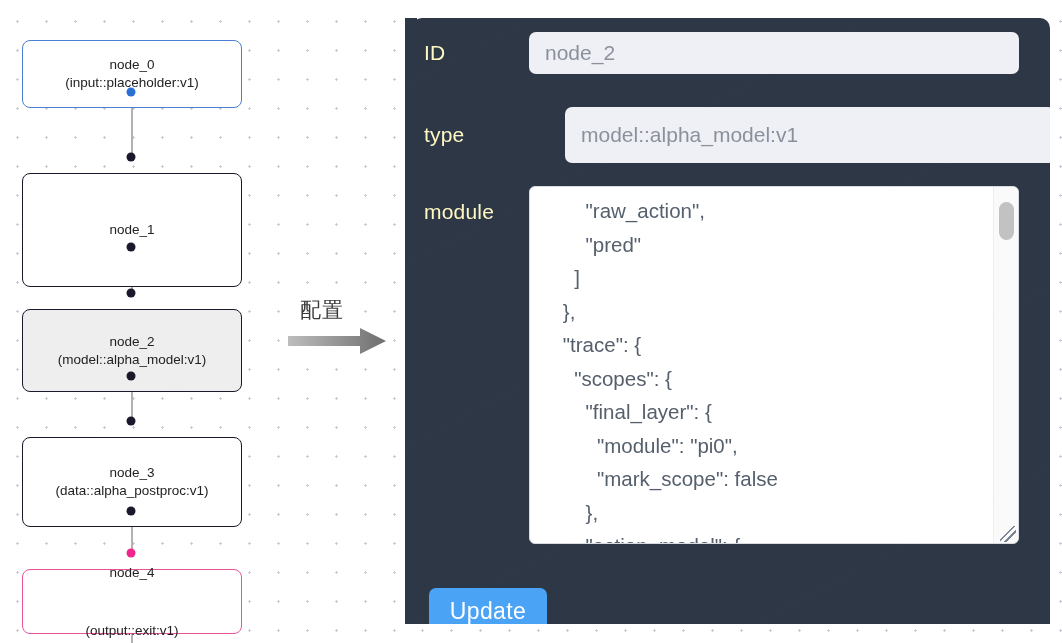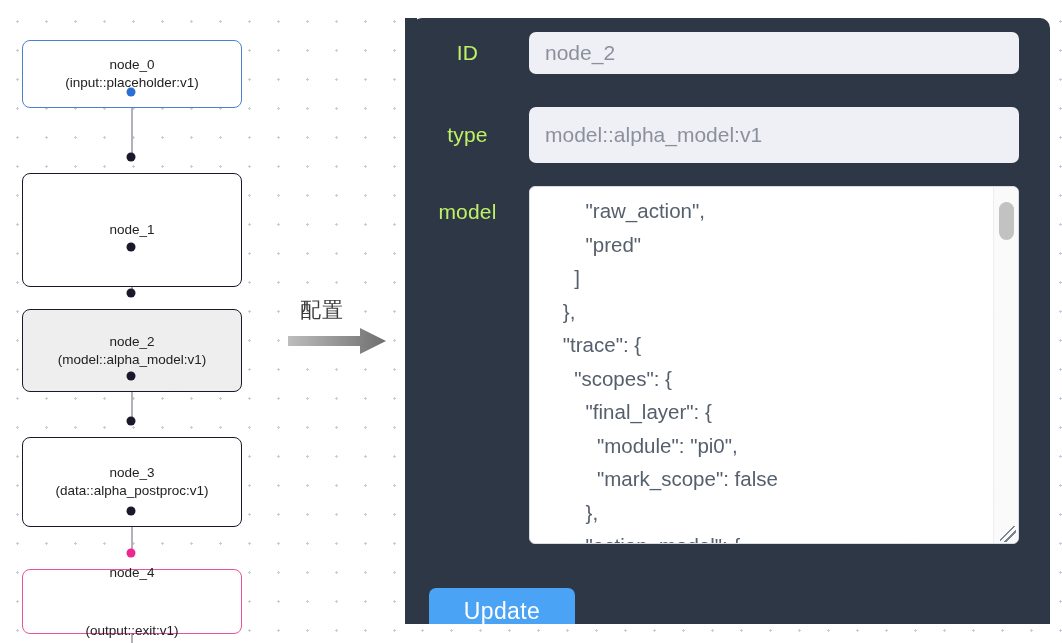--- a/index.html
+++ b/index.html
@@ -152,44 +152,44 @@
     z-index: 7;
   }
 
   .field-row {
     position: absolute;
     display: flex;
     align-items: center;
   }
   .field-label {
     width: 105px;
-    text-align: center;
+    text-align: left;
     padding-right: 18px;
     box-sizing: border-box;
-    color: #bef264;
+    color: #fef9c3;
     font-size: 21px;
     font-weight: 400;
     letter-spacing: .2px;
   }
   .field-input {
     box-sizing: border-box;
     background: #eef0f5;
     border: none;
     border-radius: 7px;
     color: #8b919c;
     font-size: 21px;
     font-family: "Liberation Sans", sans-serif;
     padding: 0 16px;
     outline: none;
   }
 
   #row-id { left: 12px; top: 14px; }
   #row-id .field-input { width: 490px; height: 42px; line-height: 42px; }
 
-  #row-type { left: 12px; top: 89px; }
+  #row-type { left: 12px; top: 89px; gap: 36px; }
   #row-type .field-input { width: 490px; height: 56px; line-height: 42px; }
 
   #row-config { left: 12px; top: 168px; align-items: flex-start; }
   #row-config .field-label { padding-top: 14px; }
 
   .config-box {
     position: relative;
     box-sizing: border-box;
     width: 490px;
     height: 358px;
@@ -244,21 +244,21 @@
     background:
       linear-gradient(135deg, transparent 0 42%, #7b8494 42% 50%, transparent 50% 100%),
       linear-gradient(135deg, transparent 0 62%, #7b8494 62% 70%, transparent 70% 100%);
     z-index: 4;
   }
 
   .update-button {
     position: absolute;
     left: 17px;
     top: 570px;
-    width: 146px;
+    width: 118px;
     height: 46px;
     background: #4aa3f5;
     border: none;
     border-radius: 7px 7px 0 0;
     color: #ffffff;
     font-size: 23px;
     font-family: "Liberation Sans", sans-serif;
     letter-spacing: .4px;
     cursor: pointer;
     text-align: center;
@@ -345,21 +345,21 @@
       <div class="field-label">ID</div>
       <input class="field-input" type="text" value="node_2" style="">
     </div>
 
     <div class="field-row" id="row-type">
       <div class="field-label">type</div>
       <input class="field-input" type="text" value="model::alpha_model:v1" style="">
     </div>
 
     <div class="field-row" id="row-config">
-      <div class="field-label">model</div>
+      <div class="field-label">module</div>
       <div class="config-box">
         <textarea class="config-text" spellcheck="false" style="">        "raw_action",
         "pred"
       ]
     },
     "trace": {
       "scopes": {
         "final_layer": {
           "module": "pi0",
           "mark_scope": false

